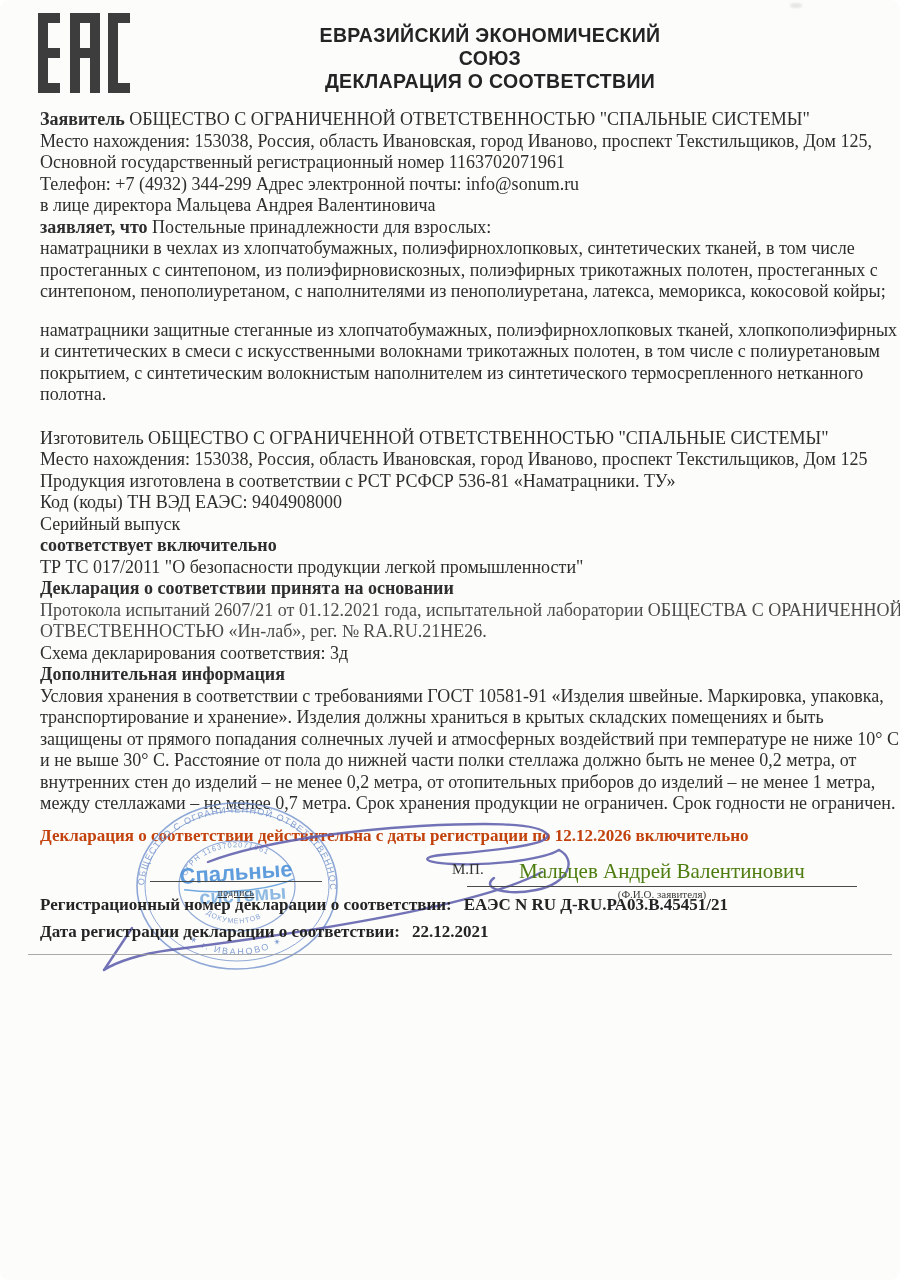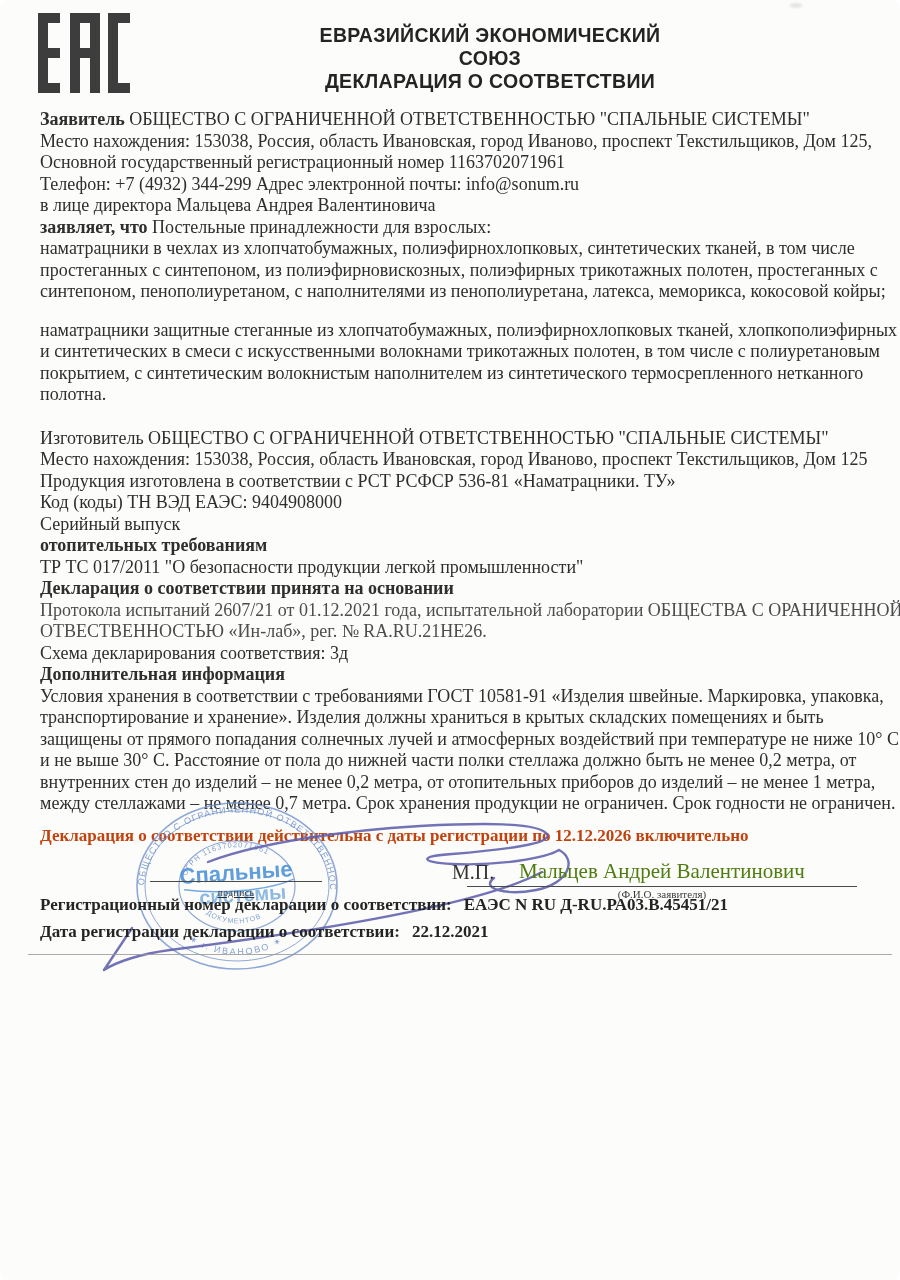--- a/index.html
+++ b/index.html
@@ -24,21 +24,21 @@
   .line{white-space:nowrap;}
   .b{font-weight:bold;}
   .gray{color:#4c4c4c;}
   .gap-sm{height:17px;}
   .gap-md{height:22px;}
   
   .validity{
     position:absolute;left:40px;top:826px;width:832px;
     font-size:17px;font-weight:bold;color:#c2410c;
   }
-  .mp{position:absolute;left:452px;top:861px;font-size:20px;color:#333;}
+  .mp{position:absolute;left:452px;top:861px;font-size:15px;color:#333;}
   .sign-line{
     position:absolute;left:150px;top:881px;width:172px;
     border-top:1.2px solid #4a4a4a;text-align:center;text-decoration:underline;
   }
   .sign-caption{font-size:9.5px;color:#3c3c3c;letter-spacing:.5px;}
   .fio{position:absolute;left:467px;top:859px;width:390px;text-align:center;}
   .fio-name{font-size:21px;color:#4d7c0f;padding-bottom:2px;}
   .fio-rule{border-top:1.2px solid #4a4a4a;}
   .fio-caption{font-size:11px;color:#3c3c3c;padding-top:1px;}
   .reg-line1{position:absolute;left:40px;top:895px;font-size:17px;font-weight:bold;color:#242424;}
@@ -107,21 +107,21 @@
     <div class="line">полотна.</div>
 
     <div class="gap-md"></div>
 
     <div class="line">Изготовитель ОБЩЕСТВО С ОГРАНИЧЕННОЙ ОТВЕТСТВЕННОСТЬЮ "СПАЛЬНЫЕ СИСТЕМЫ"</div>
     <div class="line">Место нахождения: 153038, Россия, область Ивановская, город Иваново, проспект Текстильщиков, Дом 125</div>
     <div class="line">Продукция изготовлена в соответствии с РСТ РСФСР 536-81 «Наматрацники. ТУ»</div>
     <div class="line">Код (коды) ТН ВЭД ЕАЭС: 9404908000</div>
     <div class="line">Серийный выпуск</div>
 
-    <div class="line b">отопительных требованиям</div>
+    <div class="line b">соответствует включительно</div>
     <div class="line">ТР ТС 017/2011 "О безопасности продукции легкой промышленности"</div>
     <div class="line b">Декларация о соответствии принята на основании</div>
     <div class="line gray">Протокола испытаний 2607/21 от 01.12.2021 года, испытательной лаборатории ОБЩЕСТВА С ОРАНИЧЕННОЙ</div>
     <div class="line gray">ОТВЕСТВЕННОСТЬЮ «Ин-лаб», рег. № RA.RU.21НЕ26.</div>
     <div class="line">Схема декларирования соответствия: 3д</div>
     <div class="line b">Дополнительная информация</div>
     <div class="line">Условия хранения в соответствии с требованиями ГОСТ 10581-91 «Изделия швейные. Маркировка, упаковка,</div>
     <div class="line">транспортирование и хранение». Изделия должны храниться в крытых складских помещениях и быть</div>
     <div class="line">защищены от прямого попадания солнечных лучей и атмосферных воздействий при температуре не ниже 10° С</div>
     <div class="line">и не выше 30° С. Расстояние от пола до нижней части полки стеллажа должно быть не менее 0,2 метра, от</div>

